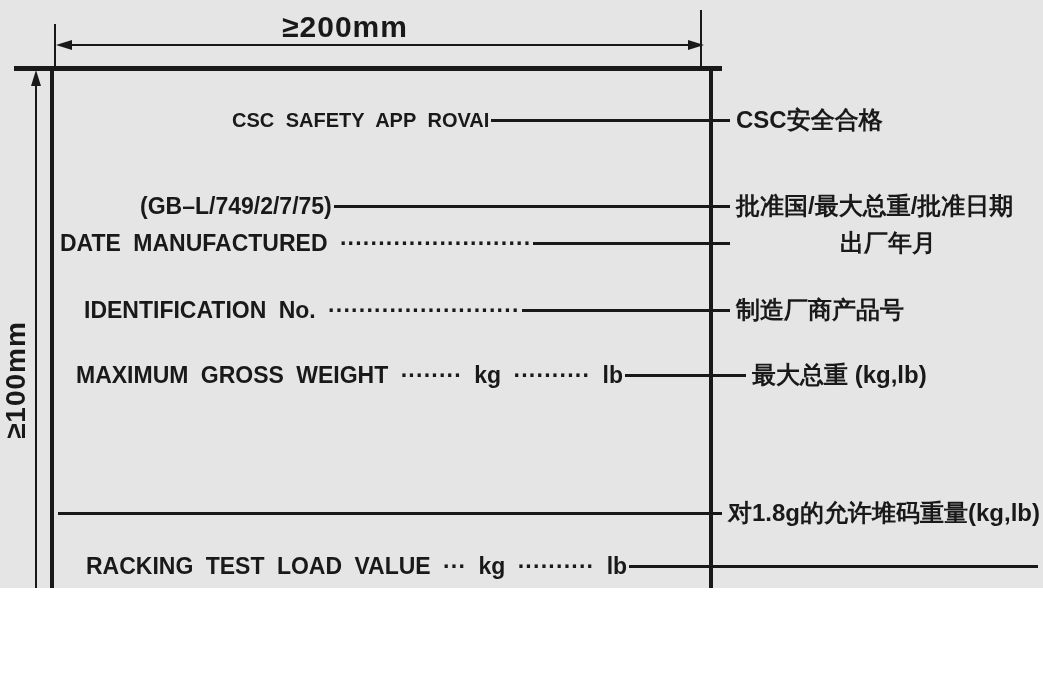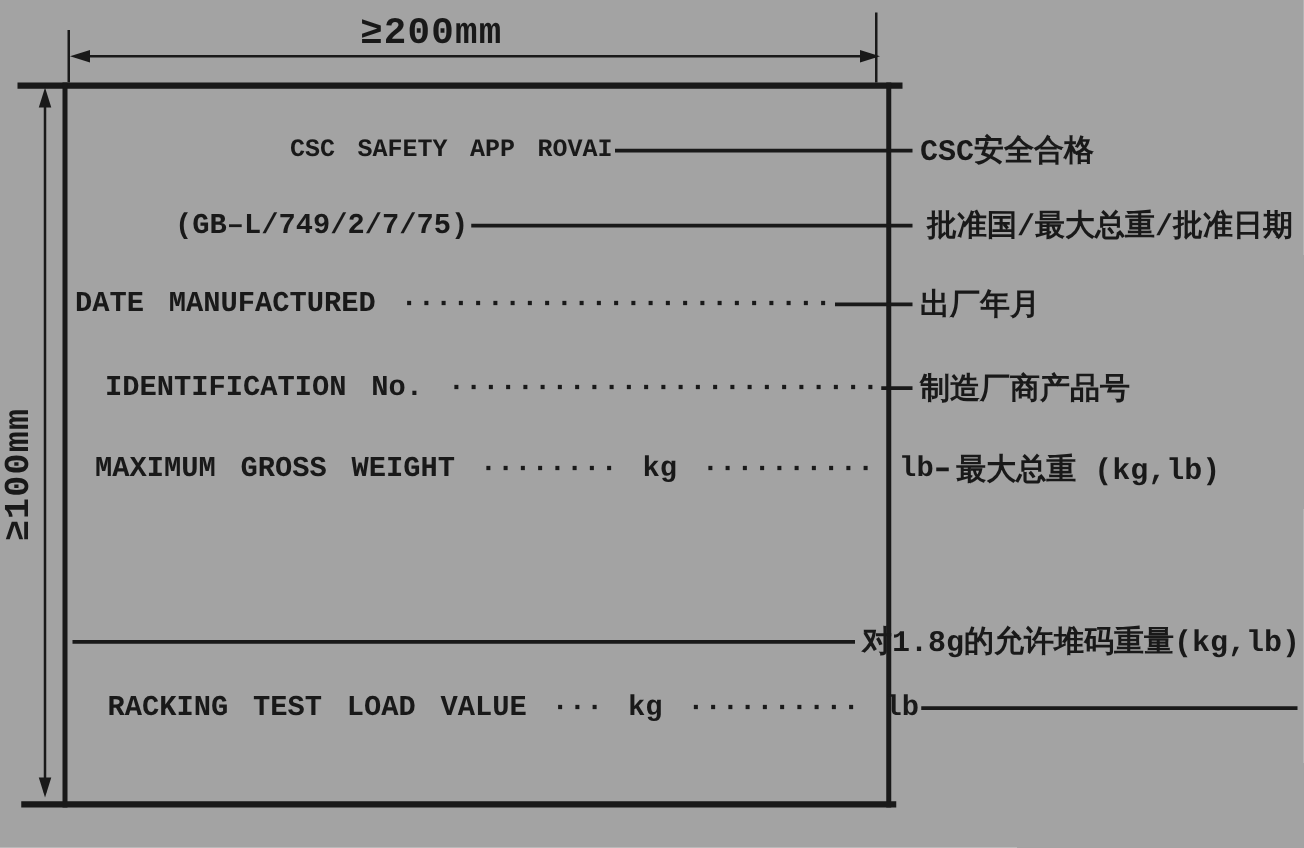--- a/index.html
+++ b/index.html
@@ -1,20 +1,20 @@
 <!DOCTYPE html>
 <html><head>
 <meta charset="utf-8">
 <style>
   html,body{margin:0;padding:0;}
   #canvas{
     position:relative;
-    width:1043px;height:678px;
-    background:#a3a3a3;
-    font-family:Liberation Mono, monospace;
+    width:1043px;height:588px;
+    background:#e5e5e5;
+    font-family:Liberation Sans, sans-serif;
     color:#191919;
     overflow:hidden;
   }
   .ink{background:#191919;position:absolute;}
   
   .b-top{left:14px;top:66px;width:708px;height:5px;}
   .b-left{left:50px;top:66px;width:4px;height:580px;}
   .b-right{left:709px;top:66px;width:4px;height:580px;}
   .b-bottom{left:17px;top:641px;width:700px;height:5px;}
   
@@ -46,22 +46,22 @@
     font-size:23px;font-weight:bold;white-space:nowrap;
     word-spacing:6px;flex:0 0 auto;
   }
   .leader{flex:1 1 auto;height:3px;background:#191919;margin:0 2px;min-width:10px;}
   .no-leader .leader{background:transparent;}
   .zh{
     flex:0 0 308px;padding-left:4px;box-sizing:border-box;
     font-size:24px;font-weight:bold;white-space:nowrap;
   }
   .r1{top:102px;} .r1 .en{margin-left:176px;font-size:20px;}
-  .r2{top:162px;text-align:center;} .r2 .en{margin-left:84px;}
-  .r3{top:225px;} .r3 .en{margin-left:4px;}
+  .r2{top:188px;} .r2 .en{margin-left:84px;}
+  .r3{top:225px;text-align:center;} .r3 .en{margin-left:4px;}
   .r4{top:292px;} .r4 .en{margin-left:28px;}
   .r5{top:357px;margin-left:16px;} .r5 .en{margin-left:4px;}
   .r6{top:425px;} .r6 .en{margin-left:22px;}
   .r7{top:495px;} .r7 .en{margin-left:84px;}
   .r8{top:548px;justify-content:flex-end;} .r8 .en{margin-left:30px;}
 </style>
 </head>
 <body>
 
 <div id="canvas">

